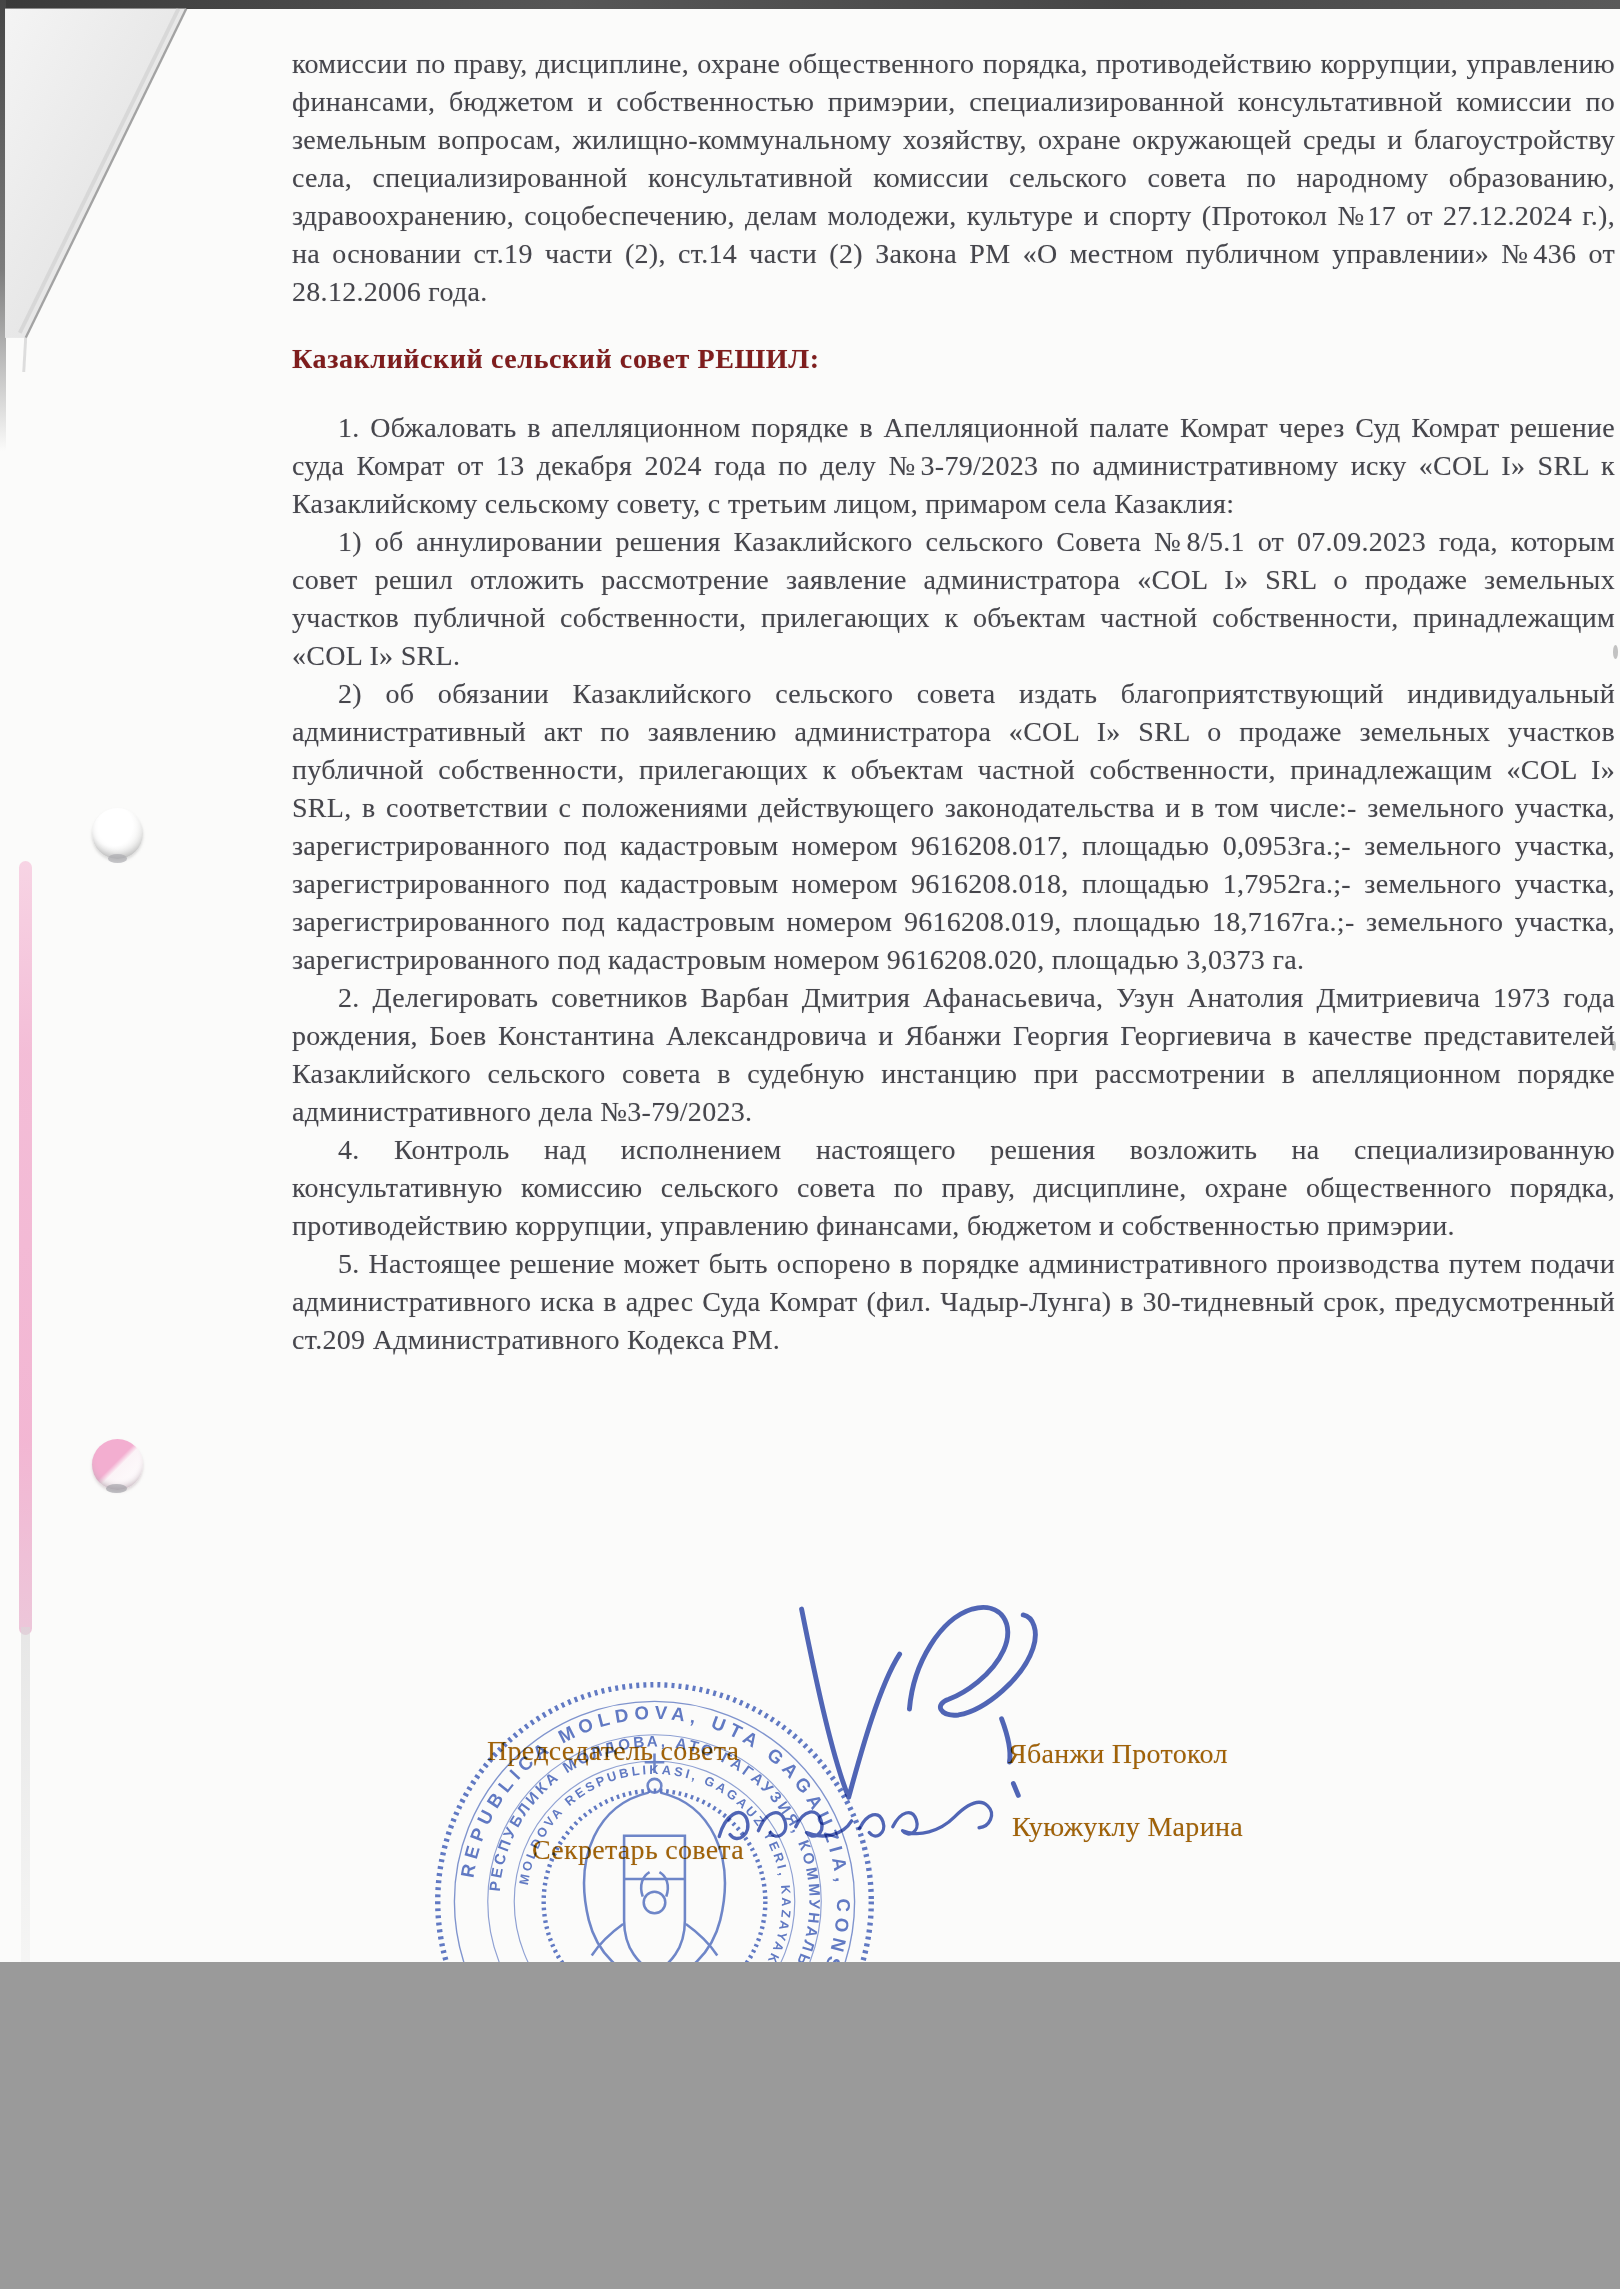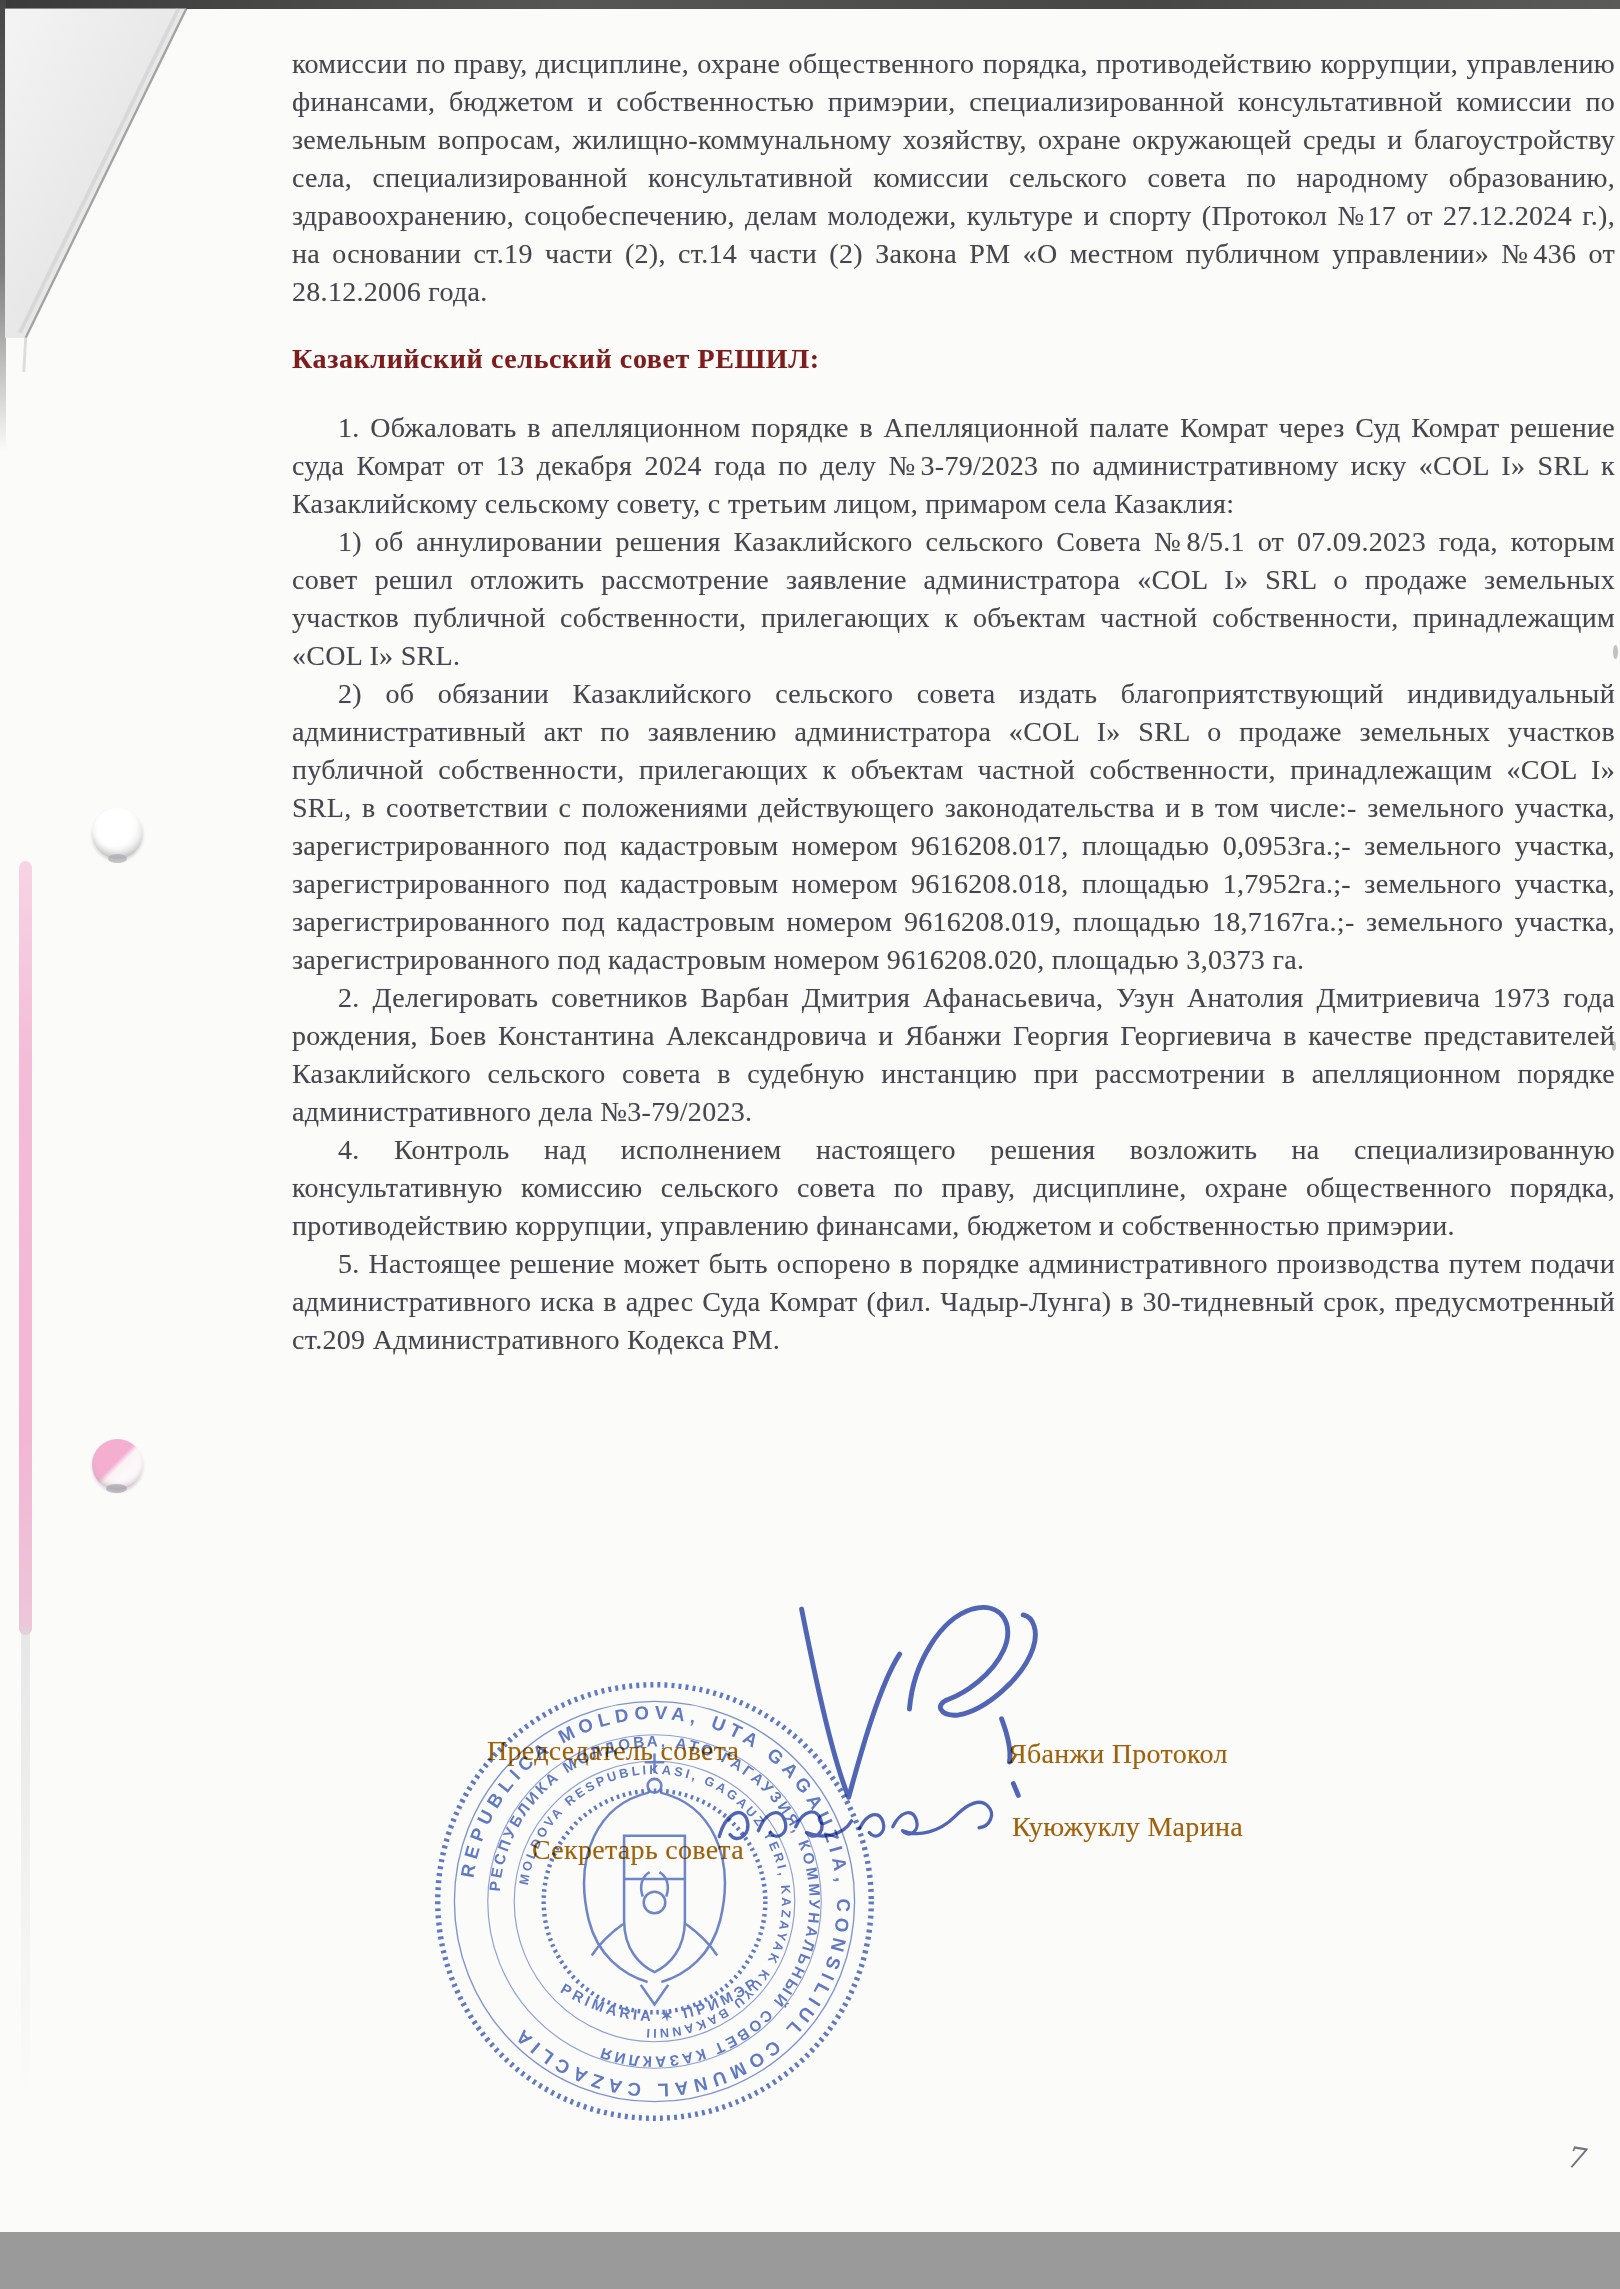--- a/index.html
+++ b/index.html
@@ -1,17 +1,17 @@
 <!DOCTYPE html>
 <html><head>
 <meta charset="utf-8">
 <style>
   html,body{margin:0;padding:0;background:#9a9a9a;}
   .page{
-    position:relative;width:1620px;height:2232px;margin:0 auto;
+    position:relative;width:1620px;height:1962px;margin:0 auto;
     background:#fbfbfa;overflow:hidden;
     font-family:"Liberation Serif", serif;
   }
   
   .scan-edge-top{position:absolute;left:0;top:0;width:1620px;height:8.8px;
     background:linear-gradient(90deg,#3a3a3a,#565656 35%,#474747 70%,#5a5a5a);}
   .scan-edge-left{position:absolute;left:0;top:0;width:5.9px;height:451px;
     background:linear-gradient(#454545,#7d7d7d 60%,rgba(160,160,160,0));}
   .corner-fold{position:absolute;left:0;top:0;}
   .pink-stripe{position:absolute;left:18.6px;top:861px;width:13.7px;height:774px;border-radius:6.9px;

